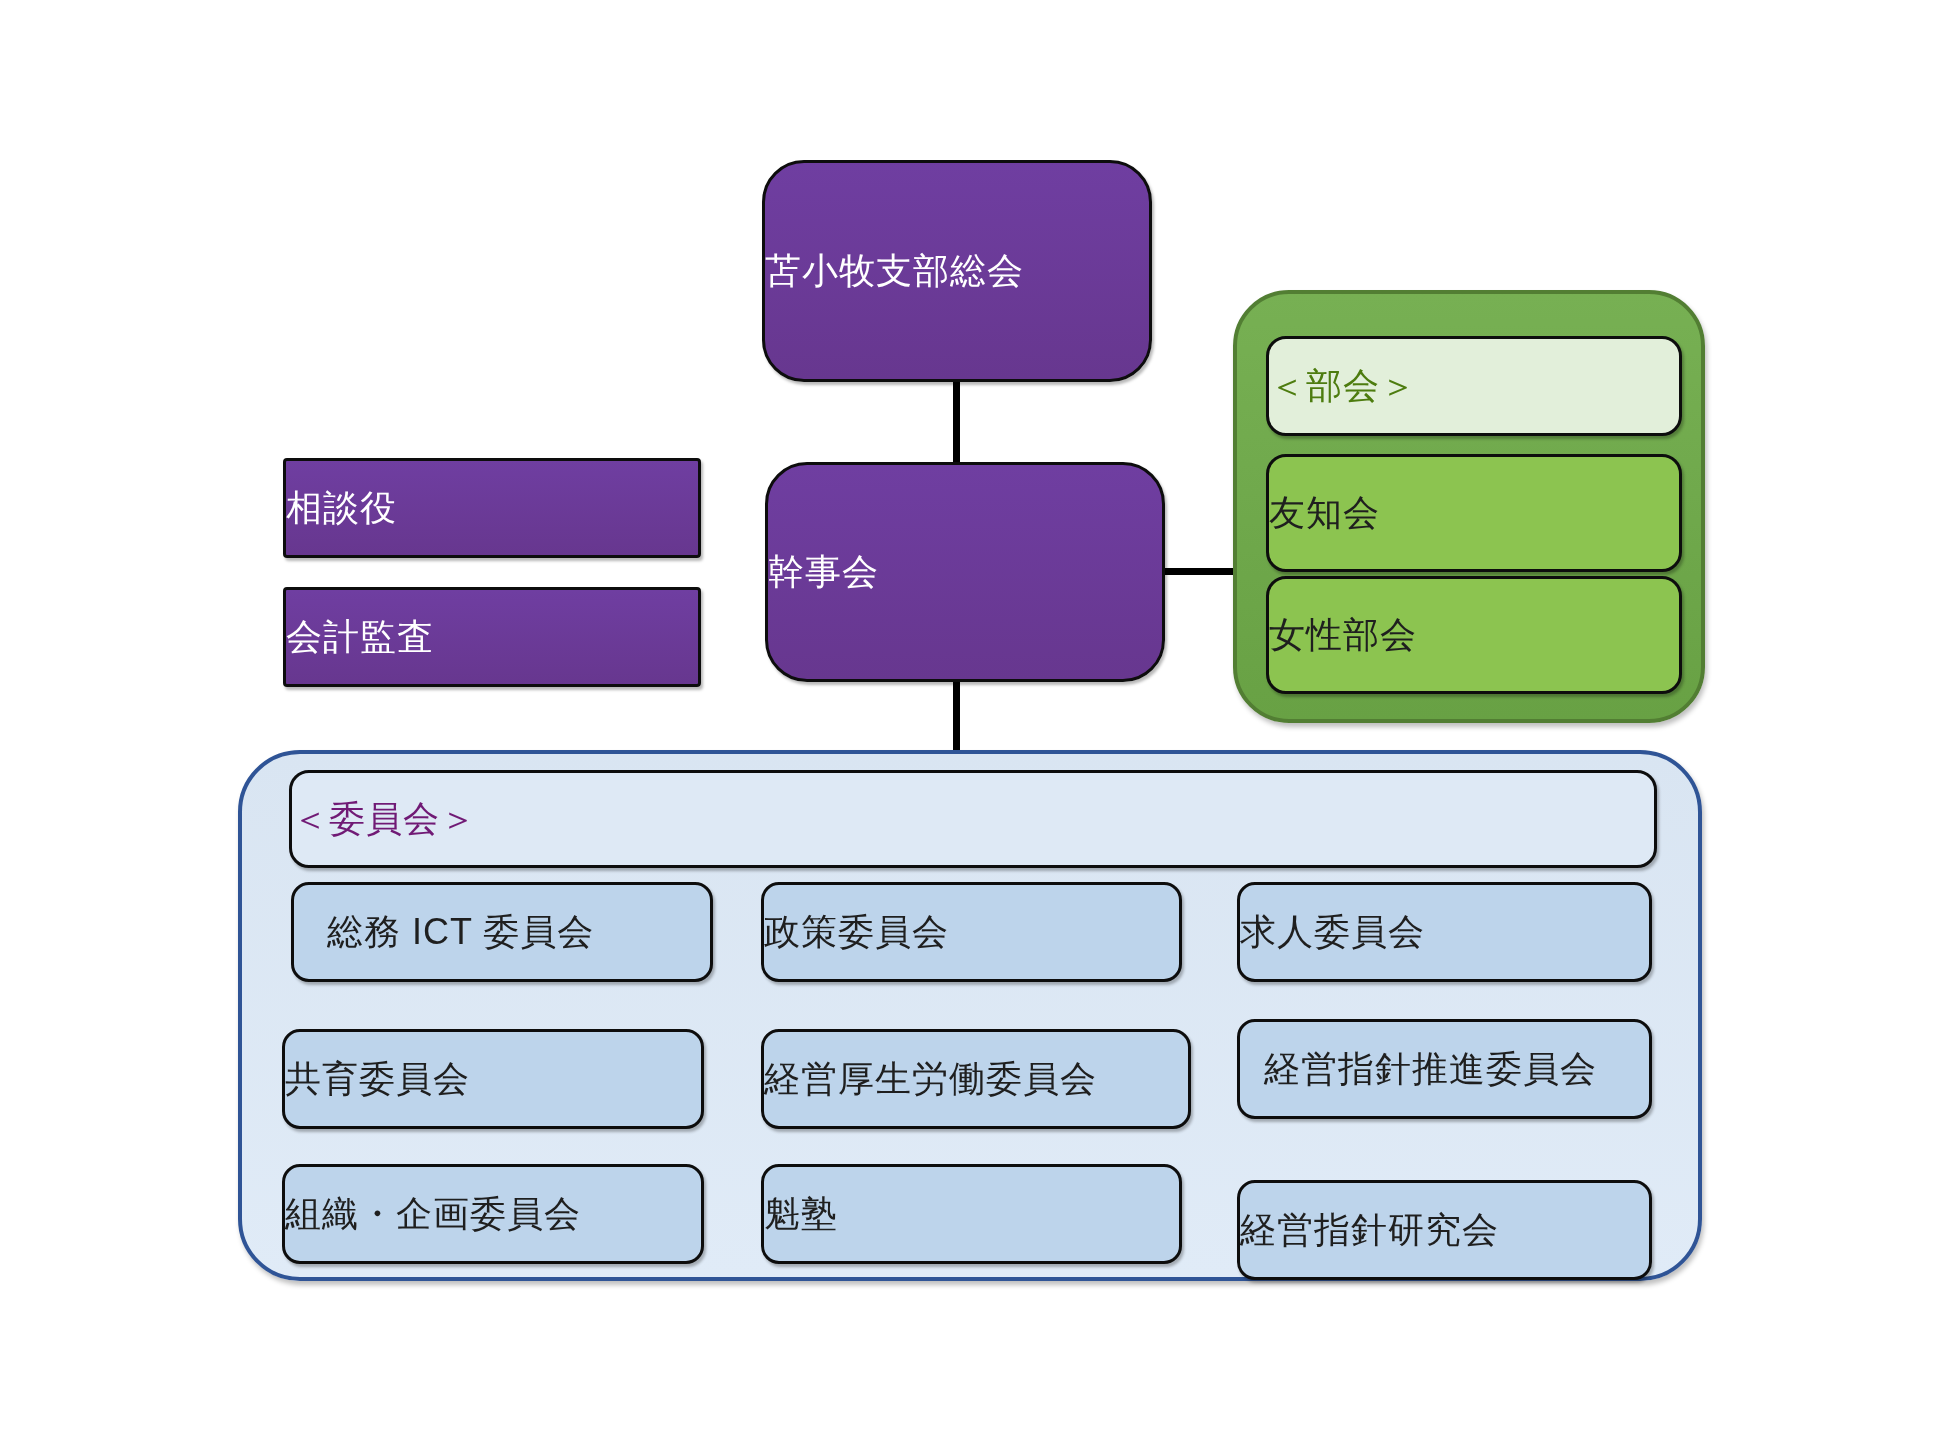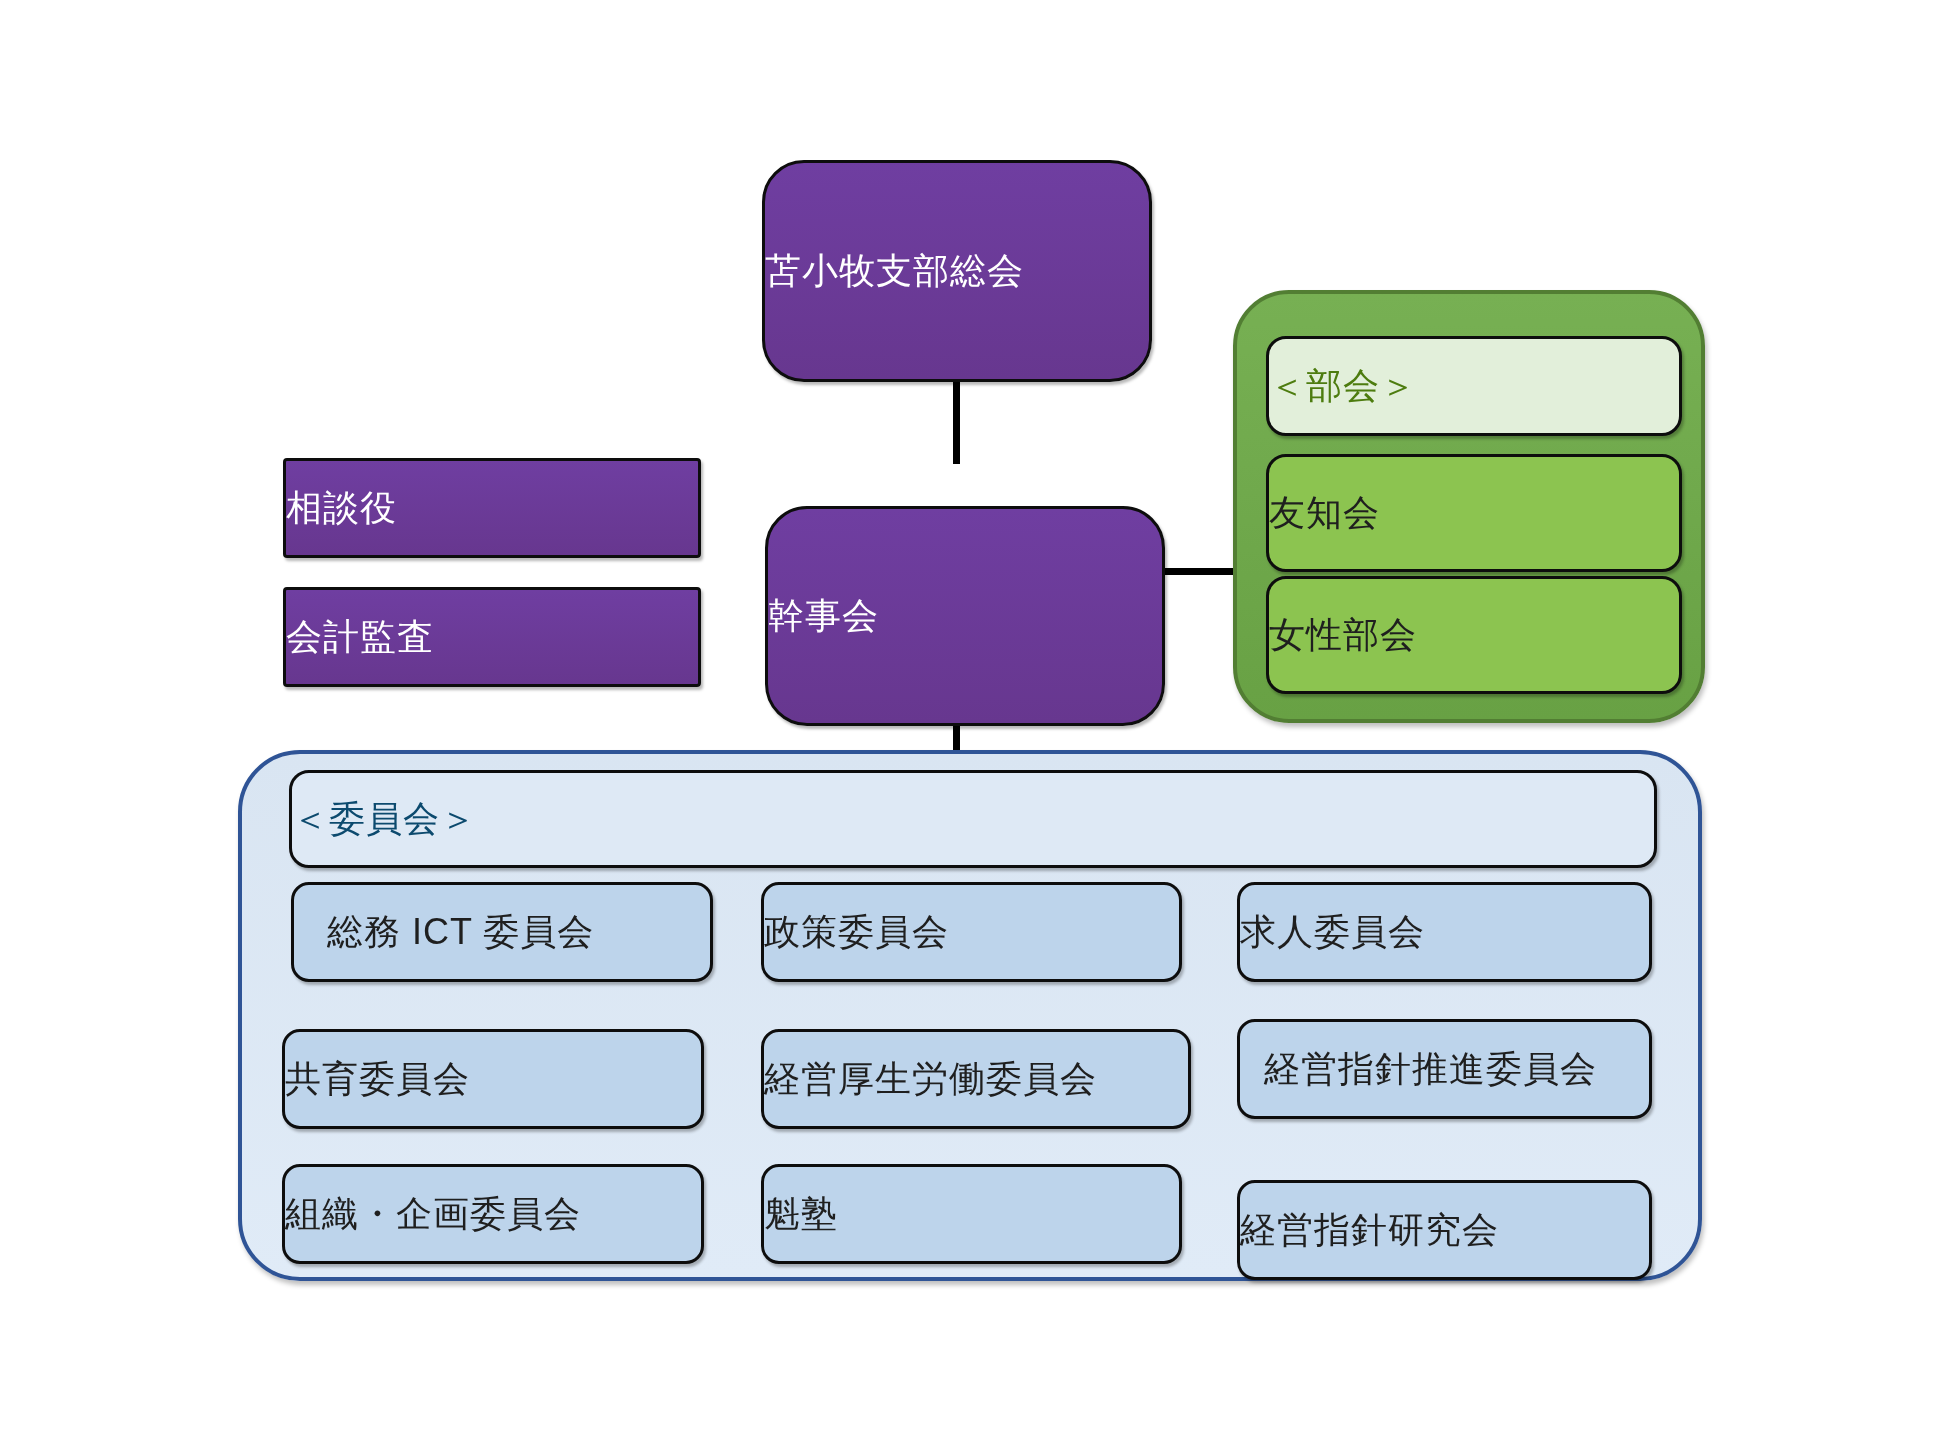--- a/index.html
+++ b/index.html
@@ -50,21 +50,21 @@
     position:absolute;
     left:238px;top:750px;width:1464px;height:531px;
     box-sizing:border-box;
     background:linear-gradient(180deg,#d9e5f2 0%,#e0ebf7 100%);
     border:4px solid #2f5496;
     border-radius:62px;
     box-shadow:2px 4px 5px rgba(0,0,0,0.25);
   }
   .blue-header{
     left:47px;top:16px;width:1368px;height:98px;
-    background:#dee9f5;color:#0c4a6e;border-radius:20px;
+    background:#dee9f5;color:#701a75;border-radius:20px;
   }
   .committee{
     background:#bdd4eb;color:#1f1f1f;border-radius:18px;
     width:422px;height:100px;
   }
   
   .green-group .box,.blue-group .box{position:absolute;}
   
   .conn{
     position:absolute;background:#000000;
@@ -77,21 +77,21 @@
 
   <div class="conn" style="left:953px;top:382px;width:7px;height:82px;"></div>
   <div class="conn" style="left:953px;top:680px;width:7px;height:88px;"></div>
   <div class="conn" style="left:1163px;top:568px;width:72px;height:7px;"></div>
   <div class="conn" style="left:1437px;top:1115px;width:7px;height:39px;"></div>
 
   <div class="box purple r-big" style="left:762px;top:160px;width:390px;height:222px;">
     <span>苫小牧支部総会</span>
   </div>
 
-  <div class="box purple r-big" style="left:765px;top:462px;width:400px;height:220px;margin-top:44px;">
+  <div class="box purple r-big" style="left:765px;top:462px;width:400px;height:220px;">
     <span>幹事会</span>
   </div>
 
   <div class="box purple r-sm" style="left:283px;top:458px;width:418px;height:100px;">
     <span>相談役</span>
   </div>
 
   <div class="box purple r-sm" style="left:283px;top:587px;width:418px;height:100px;">
     <span>会計監査</span>
   </div>

